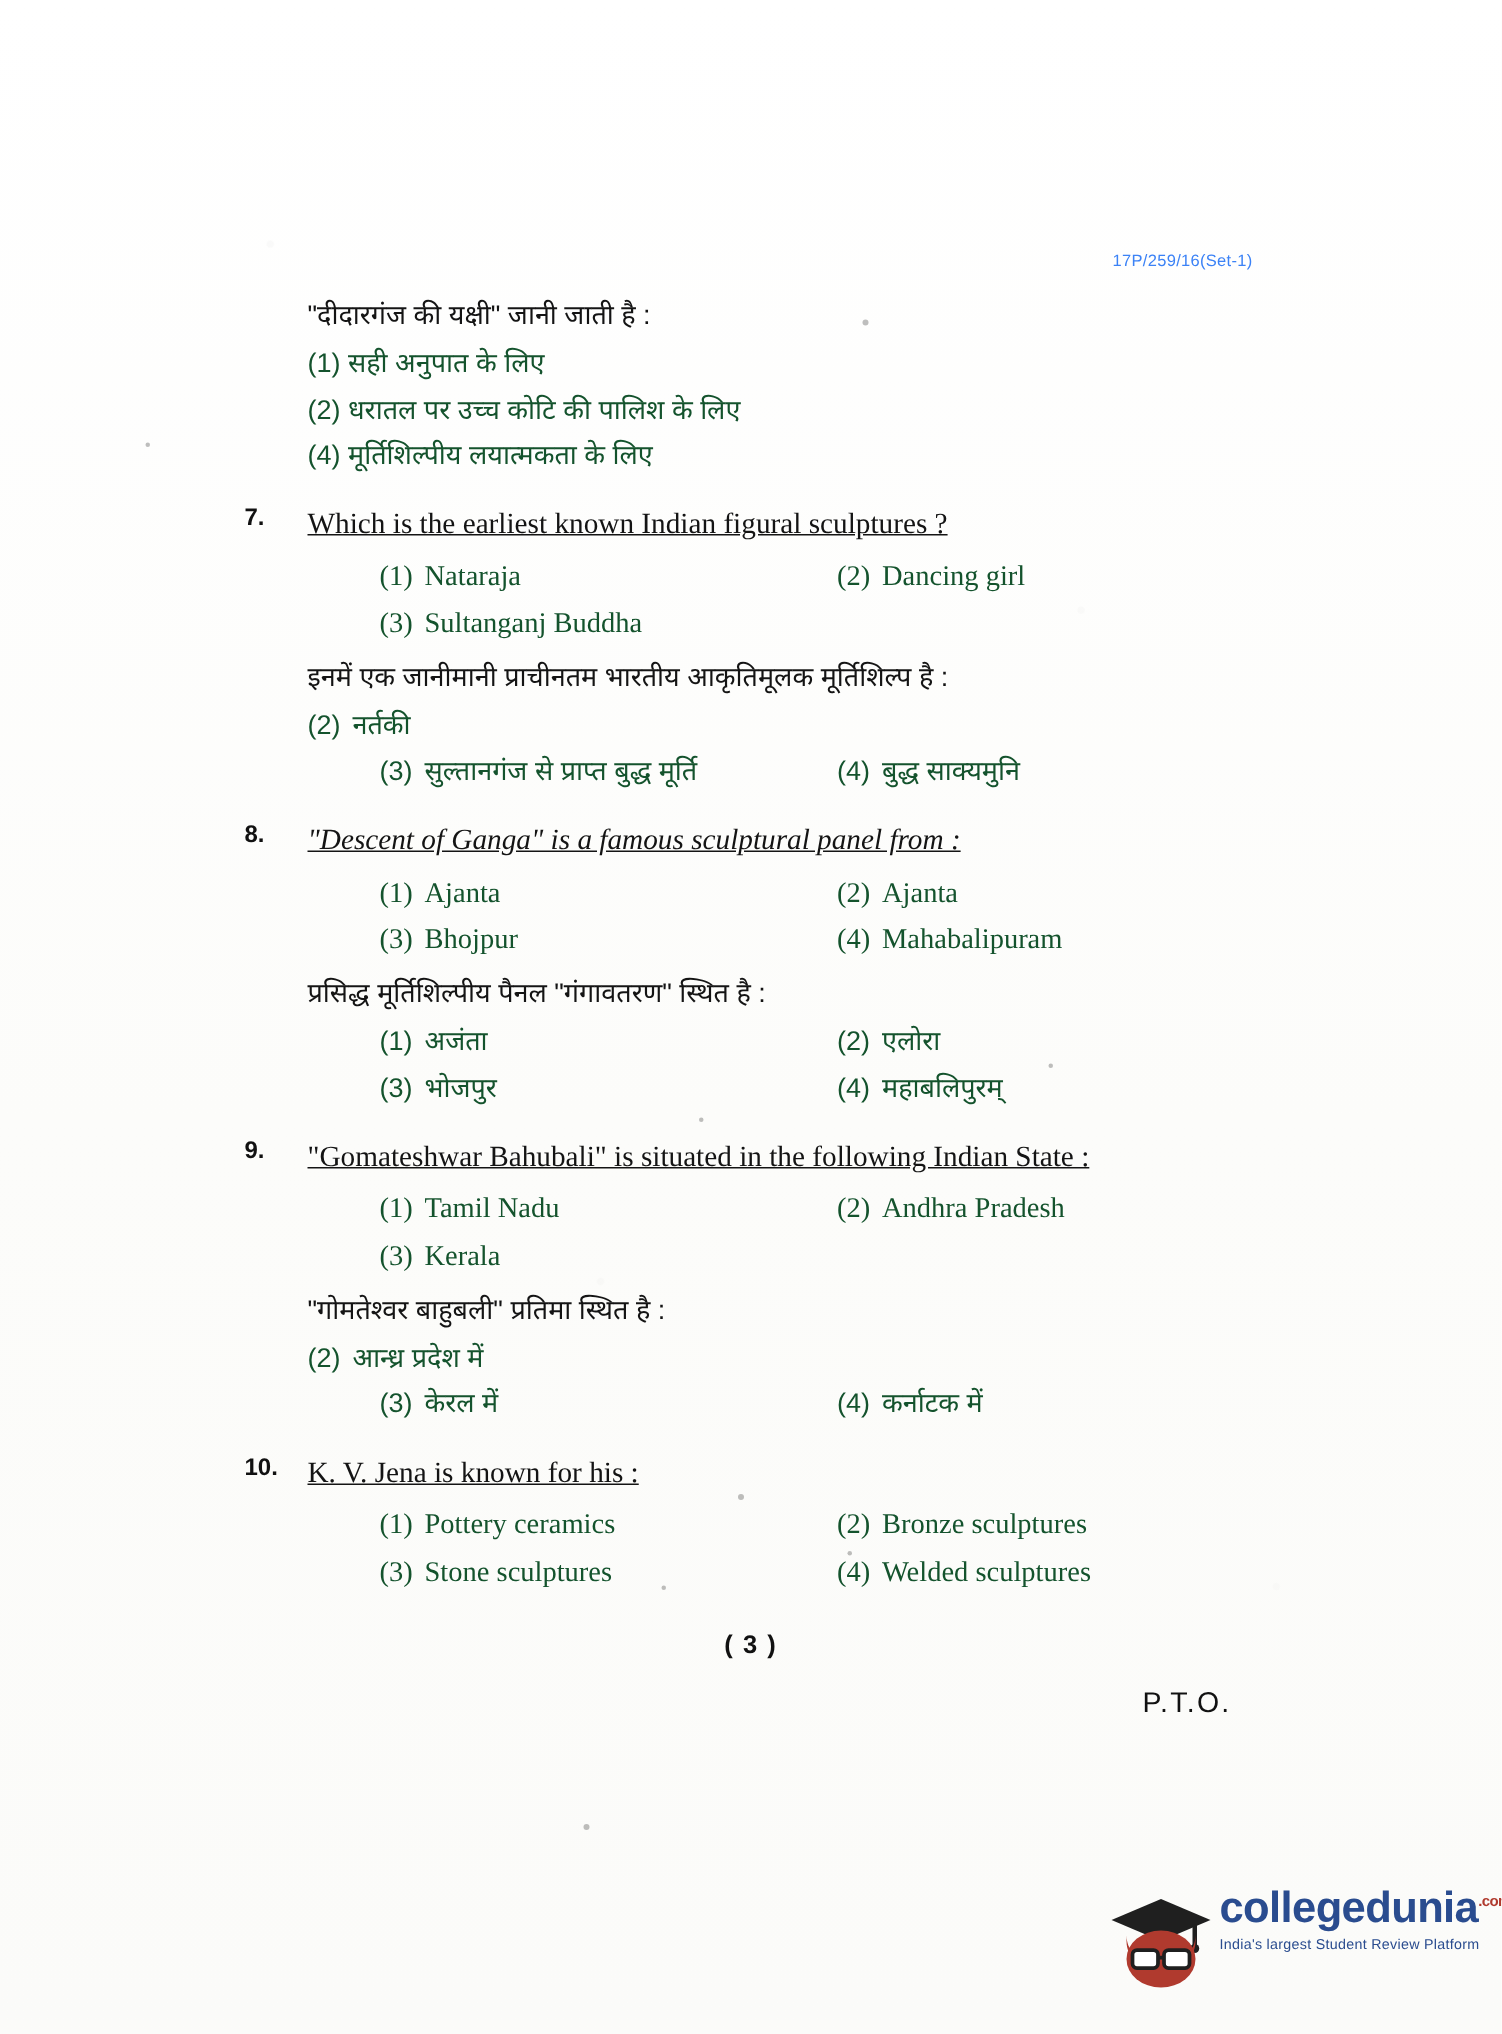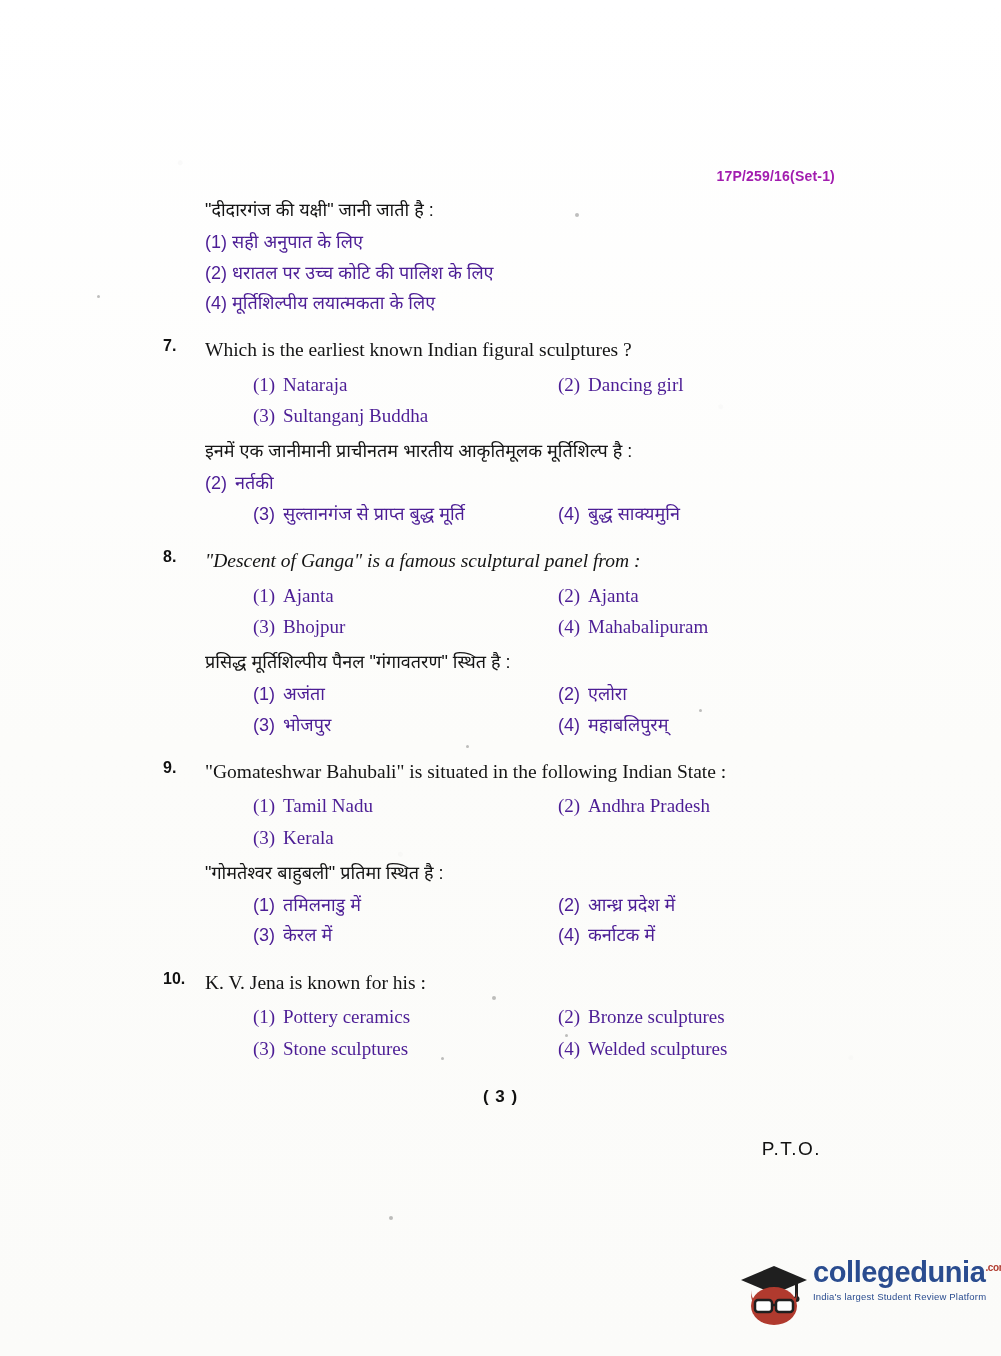--- a/index.html
+++ b/index.html
@@ -32,24 +32,24 @@
       radial-gradient(circle at 40% 63%, rgba(0,0,0,0.015) 0 2px, transparent 3px),
       radial-gradient(circle at 85% 78%, rgba(0,0,0,0.012) 0 2px, transparent 3px),
       linear-gradient(180deg, #ffffff 0%, #fcfcfa 55%, #fbfbf9 100%);
     pointer-events: none;
   }
   .header-code {
     position: absolute;
     top: 168px;
     right: 166px;
     font-family: "Liberation Sans", sans-serif;
-    font-weight: bold;
-    font-size: 14px;
+    font-weight: normal;
+    font-size: 11px;
     letter-spacing: 0.2px;
-    color: #a21caf;
+    color: #3b82f6;
   }
   .content {
     position: absolute;
     left: 0;
     top: 198px;
     width: 1001px;
   }
   .block {
     position: relative;
     padding-left: 205px;
@@ -64,39 +64,40 @@
     color: #111;
   }
   .stem {
     font-size: 19.5px;
     line-height: 1.35;
     margin-bottom: 9px;
     color: #141414;
   }
   .stem.en {
     font-family: "Liberation Serif", serif;
+    text-decoration: underline;
   }
   .stem.en.italic {
     font-style: italic;
   }
   .stem.hi {
     font-family: "Liberation Sans", sans-serif;
     font-size: 18px;
   }
   .opts {
     display: block;
   }
   .optrow {
     display: flex;
     margin-bottom: 7px;
   }
   .opt {
     font-size: 19px;
     line-height: 1.3;
-    color: #4c1d95;
+    color: #14532d;
   }
   .opt.hi {
     font-family: "Liberation Sans", sans-serif;
     font-size: 18px;
   }
   .opt .num {
     display: inline-block;
     min-width: 30px;
   }
   .col1 { width: 305px; flex: 0 0 305px; margin-left: 48px; }
@@ -114,21 +115,20 @@
     color: #111;
   }
   .pto {
     position: absolute;
     right: 180px;
     top: 1125px;
     font-family: "Liberation Sans", sans-serif;
     font-size: 19px;
     letter-spacing: 1.5px;
     color: #111;
-    margin-top: 13px;
   }
   
   .watermark {
     position: absolute;
     left: 735px;
     top: 1248px;
     width: 240px;
     height: 86px;
   }
   .wm-badge {
@@ -253,21 +253,20 @@
           <div class="opt col1"><span class="num">(1)</span><span>Tamil Nadu</span></div>
           <div class="opt col2"><span class="num">(2)</span><span>Andhra Pradesh</span></div>
         </div>
         <div class="optrow">
           <div class="opt col1"><span class="num">(3)</span><span>Kerala</span></div>
         </div>
       </div>
       <div class="stem hi hi-gap">"गोमतेश्वर बाहुबली" प्रतिमा स्थित है :</div>
       <div class="opts">
         <div class="optrow">
-          <div class="opt hi col1"><span class="num">(1)</span><span>तमिलनाडु में</span></div>
           <div class="opt hi col2"><span class="num">(2)</span><span>आन्ध्र प्रदेश में</span></div>
         </div>
         <div class="optrow">
           <div class="opt hi col1"><span class="num">(3)</span><span>केरल में</span></div>
           <div class="opt hi col2"><span class="num">(4)</span><span>कर्नाटक में</span></div>
         </div>
       </div>
     </div>
 
     <div class="block q-sp">

